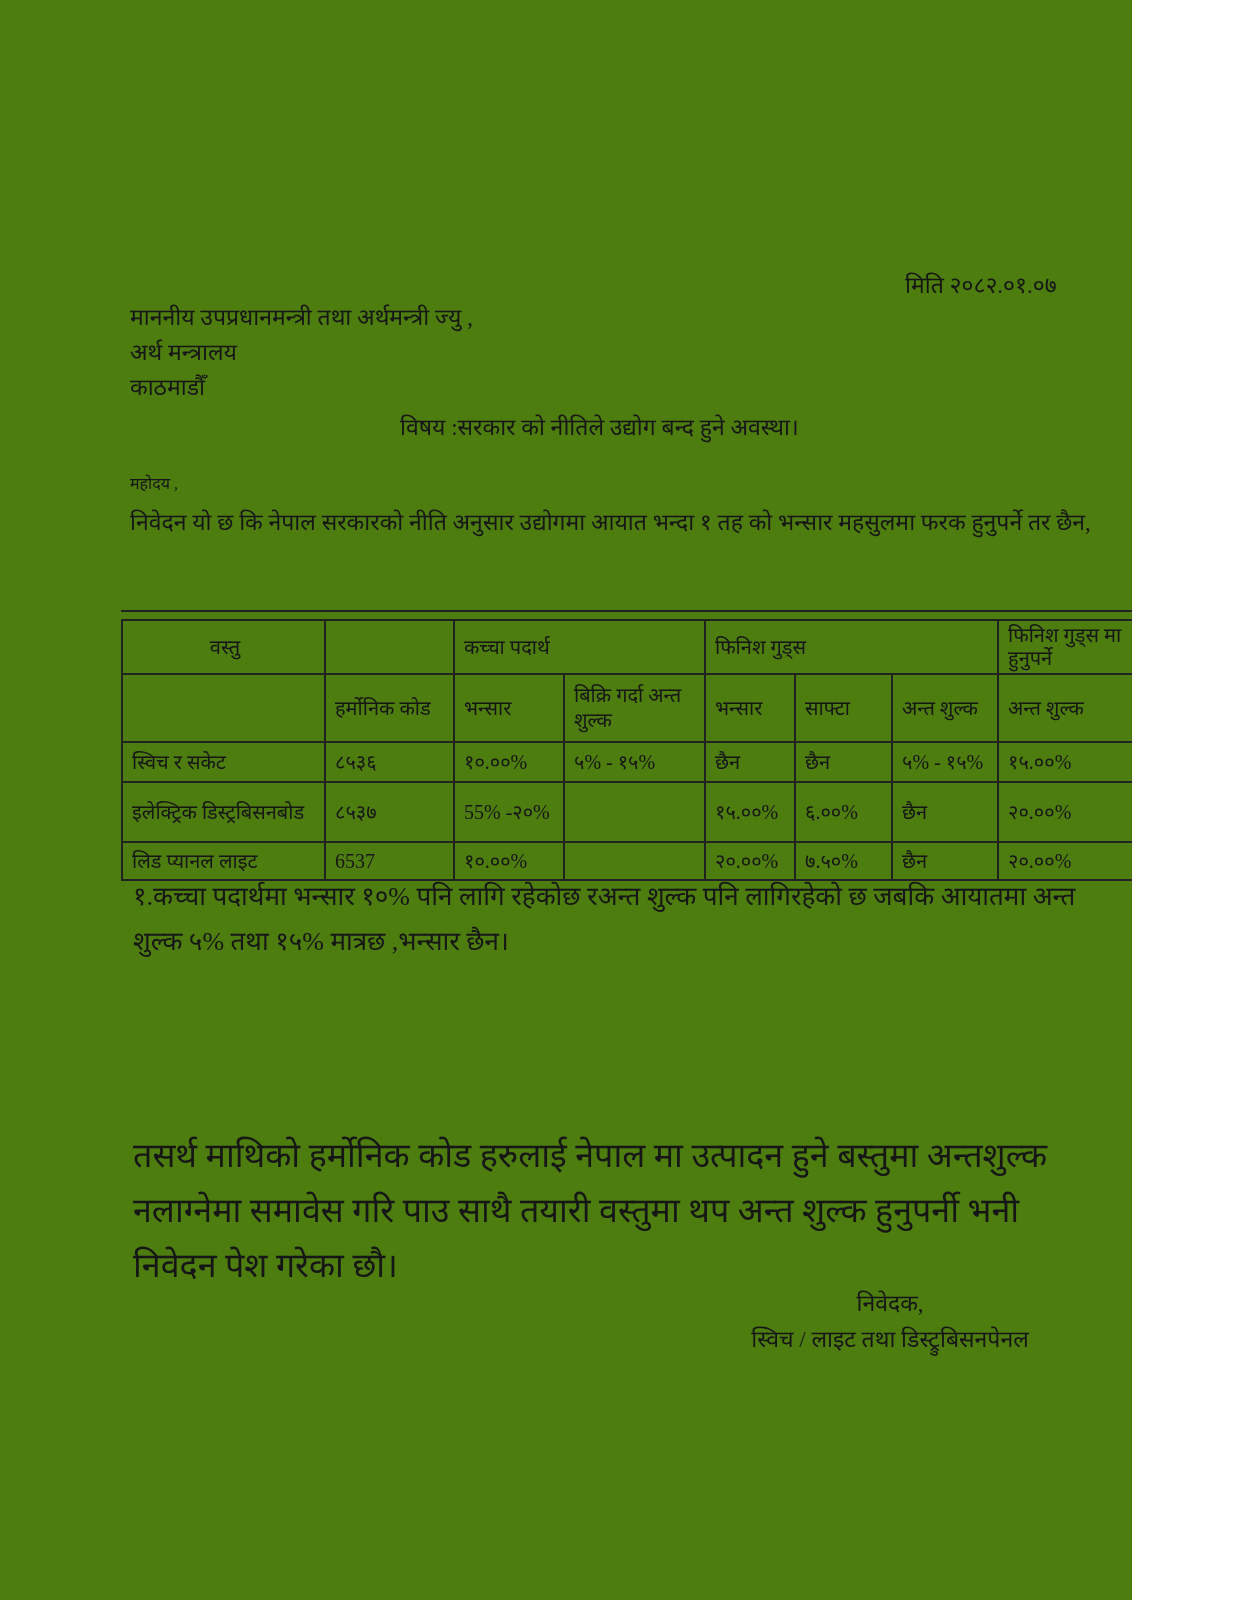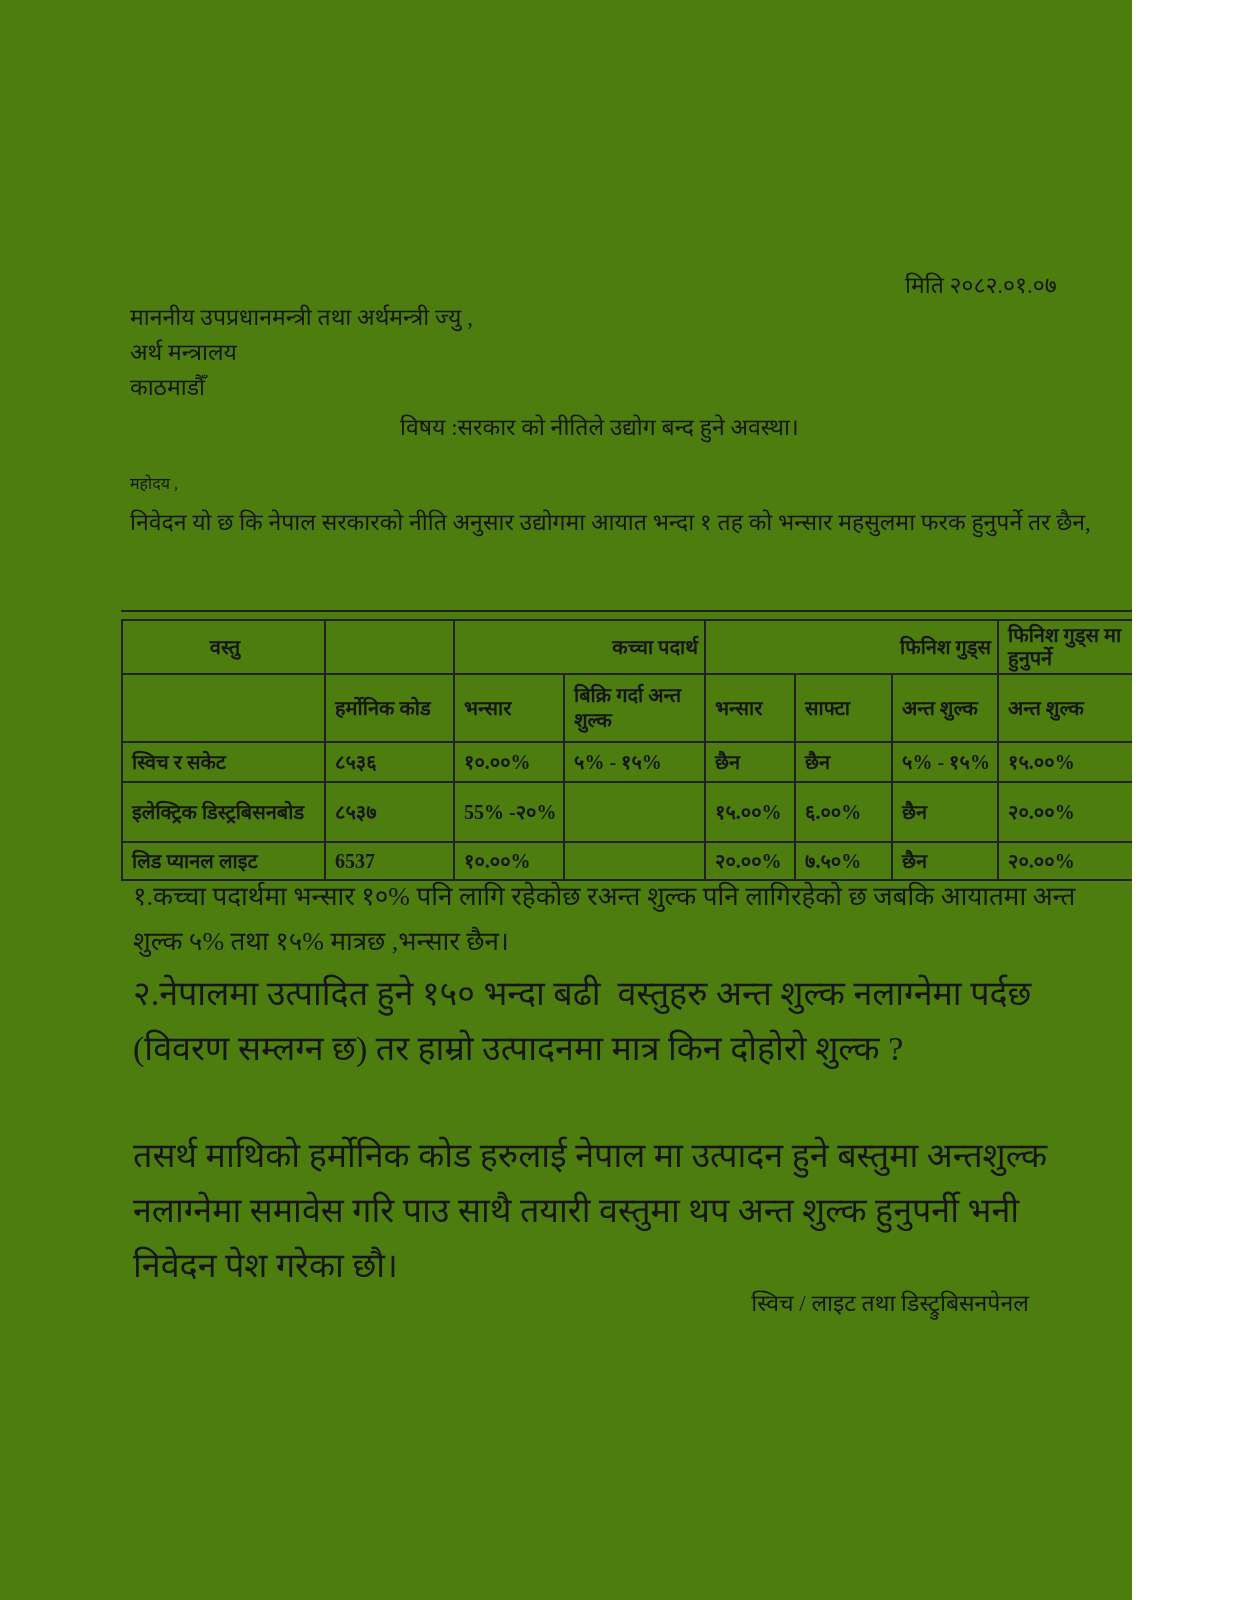--- a/index.html
+++ b/index.html
@@ -20,31 +20,31 @@
   .salutation { position: absolute; top: 472px; left: 130px; font-size: 16px; }
 
   .intro-par { position: absolute; top: 506px; left: 130px; width: 968px; font-size: 23px; line-height: 34px; white-space: pre-wrap; }
 
   .table-topline { position: absolute; top: 610px; left: 121px; width: 1013px; height: 0; border-top: 2px solid #222; }
 
   table.tariff {
     position: absolute; top: 619px; left: 121px;
     width: 1013px; table-layout: fixed;
     border-collapse: collapse;
-    font-size: 20px; font-weight: bold;
+    font-size: 20px; font-weight: normal;
   }
   table.tariff td {
     border: 2px solid #222;
     padding: 2px 6px 2px 9px;
     vertical-align: middle;
     text-align: left;
     line-height: 1.25;
     overflow: hidden;
   }
-  tr.ghead td { text-align: right; height: 48px; }
+  tr.ghead td { text-align: left; height: 48px; }
   tr.ghead td.cell-fgreq { text-align: left; line-height: 1.15; }
   tr.ghead td.cell-item { text-align: center; }
   tr.shead td { height: 62px; vertical-align: middle; }
   tr.data-r1 td { height: 34px; }
   tr.data-r2 td { height: 54px; }
   tr.data-r3 td { height: 32px; }
   td.valign-bottom { vertical-align: bottom; padding-bottom: 5px; }
 
   .point-one { position: absolute; top: 874px; left: 133px; width: 952px; font-size: 26px; line-height: 45px; white-space: pre-wrap; }
   .point-two { position: absolute; top: 966px; left: 133px; width: 930px; font-size: 34px; line-height: 55px; white-space: pre-wrap; }
@@ -130,21 +130,21 @@
       <td>२०.००%</td>
       <td>७.५०%</td>
       <td>छैन</td>
       <td>२०.००%</td>
     </tr>
   </tbody>
     </table>
 
   <div class="point-one">१.कच्चा पदार्थमा भन्सार १०% पनि लागि रहेकोछ रअन्त शुल्क पनि लागिरहेको छ जबकि आयातमा अन्त शुल्क ५% तथा १५% मात्रछ ,भन्सार छैन।</div>
 
-  <div class="point-two">२.नेपालमा उत्पादित हुने १५० भन्दा बढी  वस्तुहरु अन्त शुल्क नलाग्नेमा पर्दछ (विवरण सम्लग्न छ) तर हाम्रो उत्पादनमा मात्र किन दोहोरो शुल्क ?</div>
 
   <div class="conclusion">तसर्थ माथिको हर्मोनिक कोड हरुलाई नेपाल मा उत्पादन हुने बस्तुमा अन्तशुल्क नलाग्नेमा समावेस गरि पाउ साथै तयारी वस्तुमा थप अन्त शुल्क हुनुपर्नी भनी निवेदन पेश गरेका छौ।</div>
 
   <div class="sig-block">
+    <div>निवेदक,</div>
     <div>स्विच / लाइट तथा डिस्ट्रुबिसनपेनल</div>
   </div>
 
 </div>
 
 </body></html>

